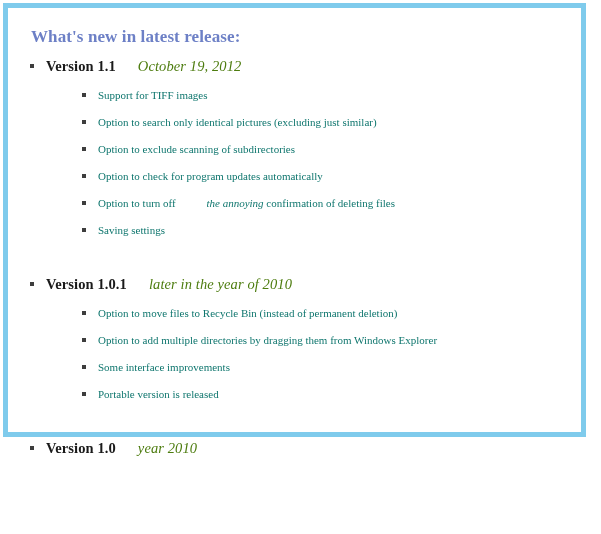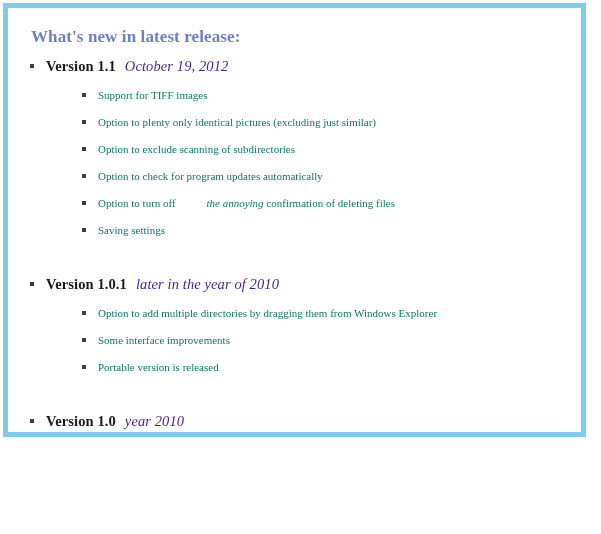--- a/index.html
+++ b/index.html
@@ -69,22 +69,22 @@
     color: #1f1f1f;
     white-space: nowrap;
   }
   .version-name {
     font-weight: bold;
     color: #1a1a1a;
     letter-spacing: 0.1px;
   }
   .version-date {
     font-style: italic;
-    color: #4c1d95;
-    margin-left: 9px;
+    color: #4d7c0f;
+    margin-left: 22px;
     letter-spacing: 0.1px;
   }
 
   ul.feature-list {
     list-style: none;
     margin: 9px 0 0 0;
     padding: 0 0 0 35px;
   }
 
   li.feature-item {
@@ -128,21 +128,21 @@
         <div class="version-head">
           <span class="version-name">Version 1.1</span><span class="version-date">October 19, 2012</span>
         </div>
         <ul class="feature-list">
           <li class="feature-item">
             <span class="sq-bullet"></span>
             <span class="txt">Support for TIFF images</span>
           </li>
           <li class="feature-item">
             <span class="sq-bullet"></span>
-            <span class="txt">Option to plenty only identical pictures (excluding just similar)</span>
+            <span class="txt">Option to search only identical pictures (excluding just similar)</span>
           </li>
           <li class="feature-item">
             <span class="sq-bullet"></span>
             <span class="txt">Option to exclude scanning of subdirectories</span>
           </li>
           <li class="feature-item">
             <span class="sq-bullet"></span>
             <span class="txt">Option to check for program updates automatically</span>
           </li>
           <li class="feature-item">
@@ -154,20 +154,24 @@
           </li>
         </ul>
       </li>
 
       <li class="version-item">
         <span class="sq-bullet"></span>
         <div class="version-head">
           <span class="version-name">Version 1.0.1</span><span class="version-date">later in the year of 2010</span>
         </div>
         <ul class="feature-list">
+          <li class="feature-item">
+            <span class="sq-bullet"></span>
+            <span class="txt">Option to move files to Recycle Bin (instead of permanent deletion)</span>
+          </li>
           <li class="feature-item wraps">
             <span class="sq-bullet"></span>
             <span class="txt">Option to add multiple directories by dragging them from Windows Explorer</span>
           </li>
           <li class="feature-item">
             <span class="sq-bullet"></span>
             <span class="txt">Some interface improvements</span>
           </li>
           <li class="feature-item">
             <span class="sq-bullet"></span>

